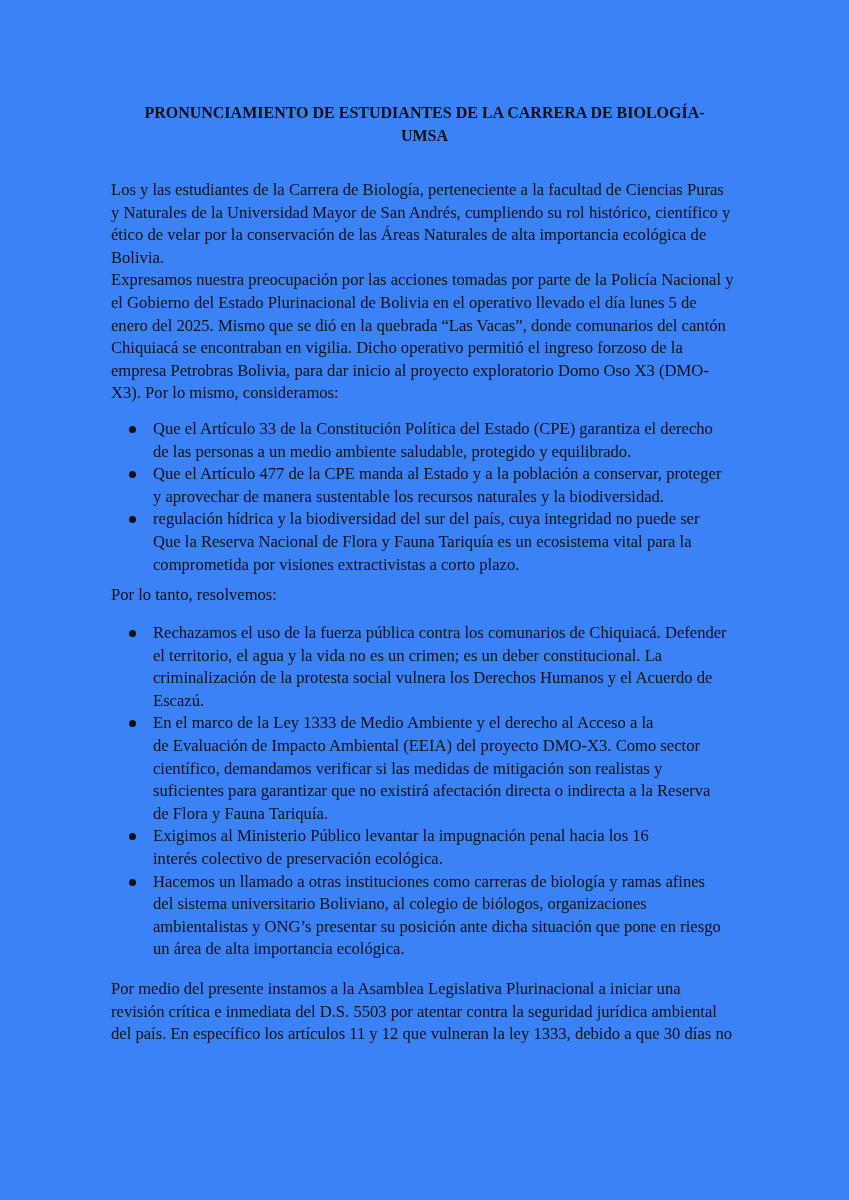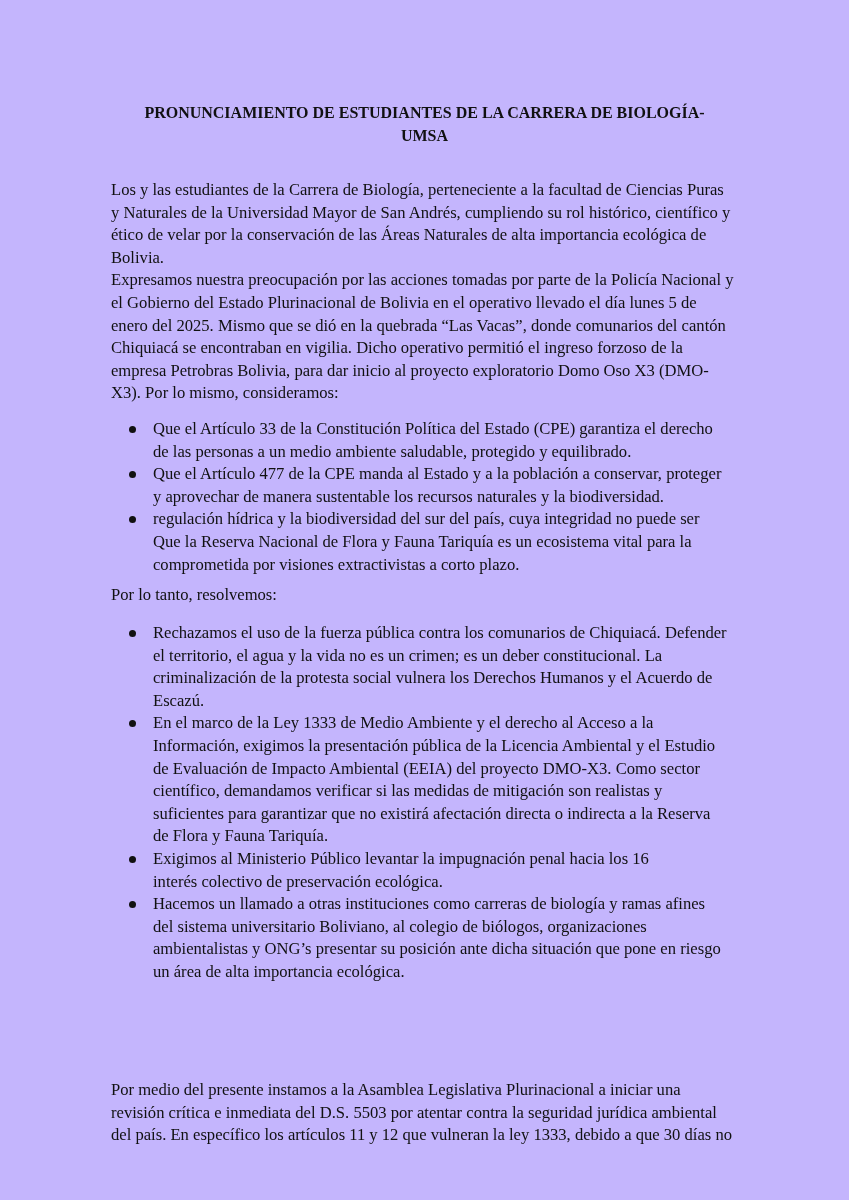--- a/index.html
+++ b/index.html
@@ -1,21 +1,21 @@
 <!DOCTYPE html>
 <html><head>
   <meta charset="utf-8">
   <style>
     html, body { margin: 0; padding: 0; background: #ffffff; }
     body {
       width: 849px; height: 1200px; overflow: hidden; position: relative;
       font-family: "Liberation Serif", "DejaVu Serif", serif;
       color: #111111;
     }
-    .page { position: absolute; left: 0; top: 0; width: 849px; height: 1200px; background: #c4b5fd; }
+    .page { position: absolute; left: 0; top: 0; width: 849px; height: 1200px; background: #3b82f6; }
     .title {
       position: absolute; left: 103px; width: 643px; top: 101px;
       text-align: center; font-weight: bold; font-size: 16px; line-height: 23px;
       margin: 0;
     }
     .para {
       position: absolute; left: 103px; width: 650px;
       font-size: 16.6px; line-height: 22.6px; margin: 8px;
     }
     .para .ln, .bullet .ln { display: block; white-space: nowrap; }
@@ -76,39 +76,38 @@
     <li class="bullet">
       <span class="dot"></span>
       <span class="ln">Rechazamos el uso de la fuerza pública contra los comunarios de Chiquiacá. Defender</span>
       <span class="ln">el territorio, el agua y la vida no es un crimen; es un deber constitucional. La</span>
       <span class="ln">criminalización de la protesta social vulnera los Derechos Humanos y el Acuerdo de</span>
       <span class="ln">Escazú.</span>
     </li>
     <li class="bullet">
       <span class="dot"></span>
       <span class="ln">En el marco de la Ley 1333 de Medio Ambiente y el derecho al Acceso a la</span>
-      <span class="ln">Información, exigimos la presentación pública de la Licencia Ambiental y el Estudio</span>
       <span class="ln">de Evaluación de Impacto Ambiental (EEIA) del proyecto DMO-X3. Como sector</span>
       <span class="ln">científico, demandamos verificar si las medidas de mitigación son realistas y</span>
       <span class="ln">suficientes para garantizar que no existirá afectación directa o indirecta a la Reserva</span>
       <span class="ln">de Flora y Fauna Tariquía.</span>
     </li>
     <li class="bullet">
       <span class="dot"></span>
       <span class="ln">Exigimos al Ministerio Público levantar la impugnación penal hacia los 16</span>
       <span class="ln">interés colectivo de preservación ecológica.</span>
     </li>
     <li class="bullet">
       <span class="dot"></span>
       <span class="ln">Hacemos un llamado a otras instituciones como carreras de biología y ramas afines</span>
       <span class="ln">del sistema universitario Boliviano, al colegio de biólogos, organizaciones</span>
       <span class="ln">ambientalistas y ONG’s presentar su posición ante dicha situación que pone en riesgo</span>
       <span class="ln">un área de alta importancia ecológica.</span>
     </li>
   </ul>
 
-  <p class="para" style="top:1071px">
+  <p class="para" style="top:970px">
     <span class="ln">Por medio del presente instamos a la Asamblea Legislativa Plurinacional a iniciar una</span>
     <span class="ln">revisión crítica e inmediata del D.S. 5503 por atentar contra la seguridad jurídica ambiental</span>
     <span class="ln">del país. En específico los artículos 11 y 12 que vulneran la ley 1333, debido a que 30 días no</span>
   </p>
 
 </div>
 
 </body></html>

